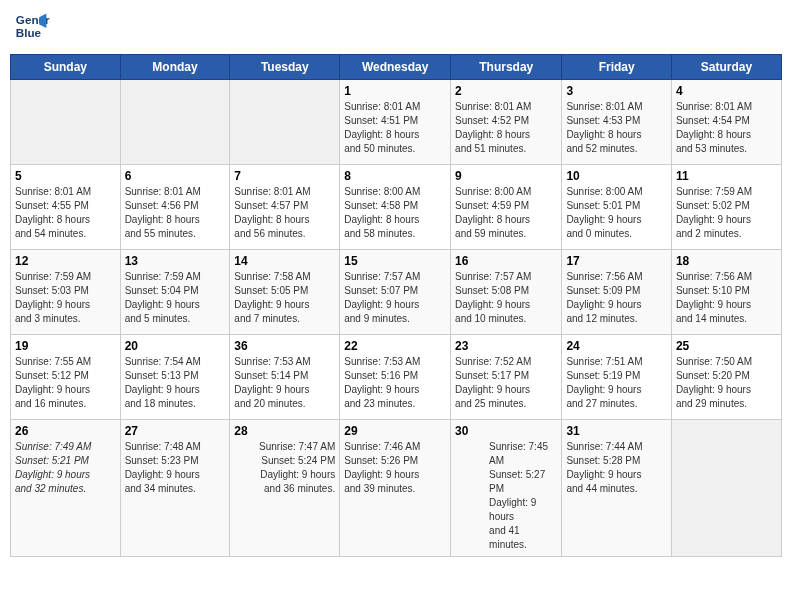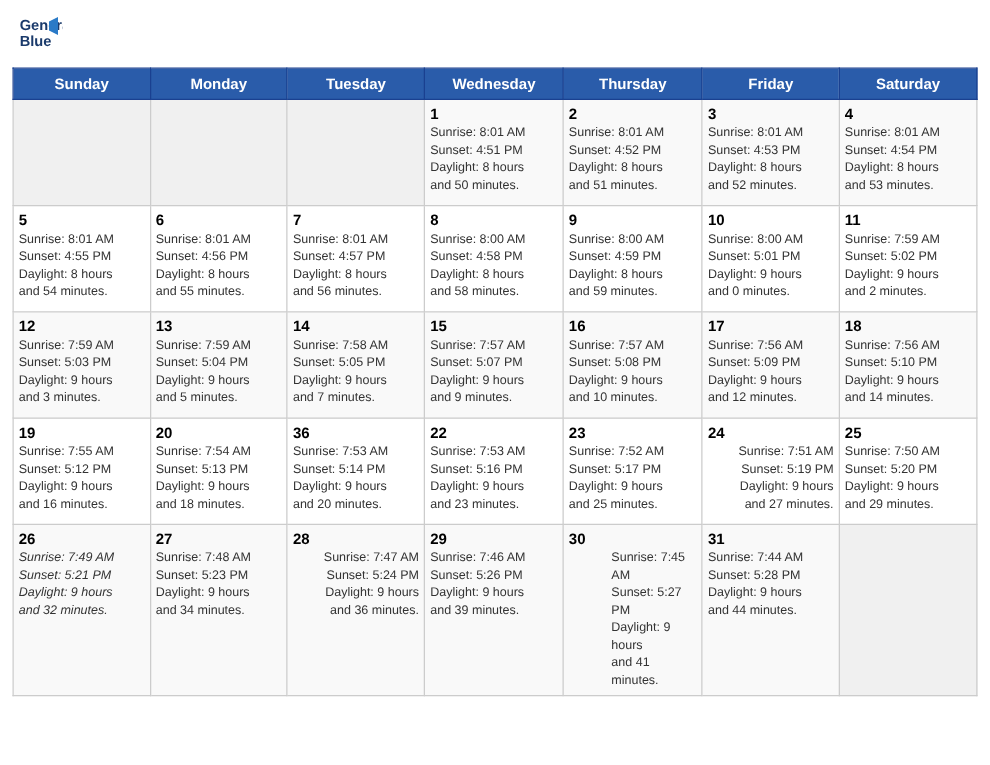--- a/index.html
+++ b/index.html
@@ -280,21 +280,21 @@
         </td>
         <td>
           <span class="day-number">23</span>
           <div class="day-info" style="white-space: pre-line;">Sunrise: 7:52 AM
 Sunset: 5:17 PM
 Daylight: 9 hours
 and 25 minutes.</div>
         </td>
         <td>
           <span class="day-number">24</span>
-          <div class="day-info" style="white-space: pre-line; text-align: right;">Sunrise: 7:51 AM
+          <div class="day-info" style="white-space: pre-line;">Sunrise: 7:51 AM
 Sunset: 5:19 PM
 Daylight: 9 hours
 and 27 minutes.</div>
         </td>
         <td>
           <span class="day-number">25</span>
           <div class="day-info" style="white-space: pre-line;">Sunrise: 7:50 AM
 Sunset: 5:20 PM
 Daylight: 9 hours
 and 29 minutes.</div>

